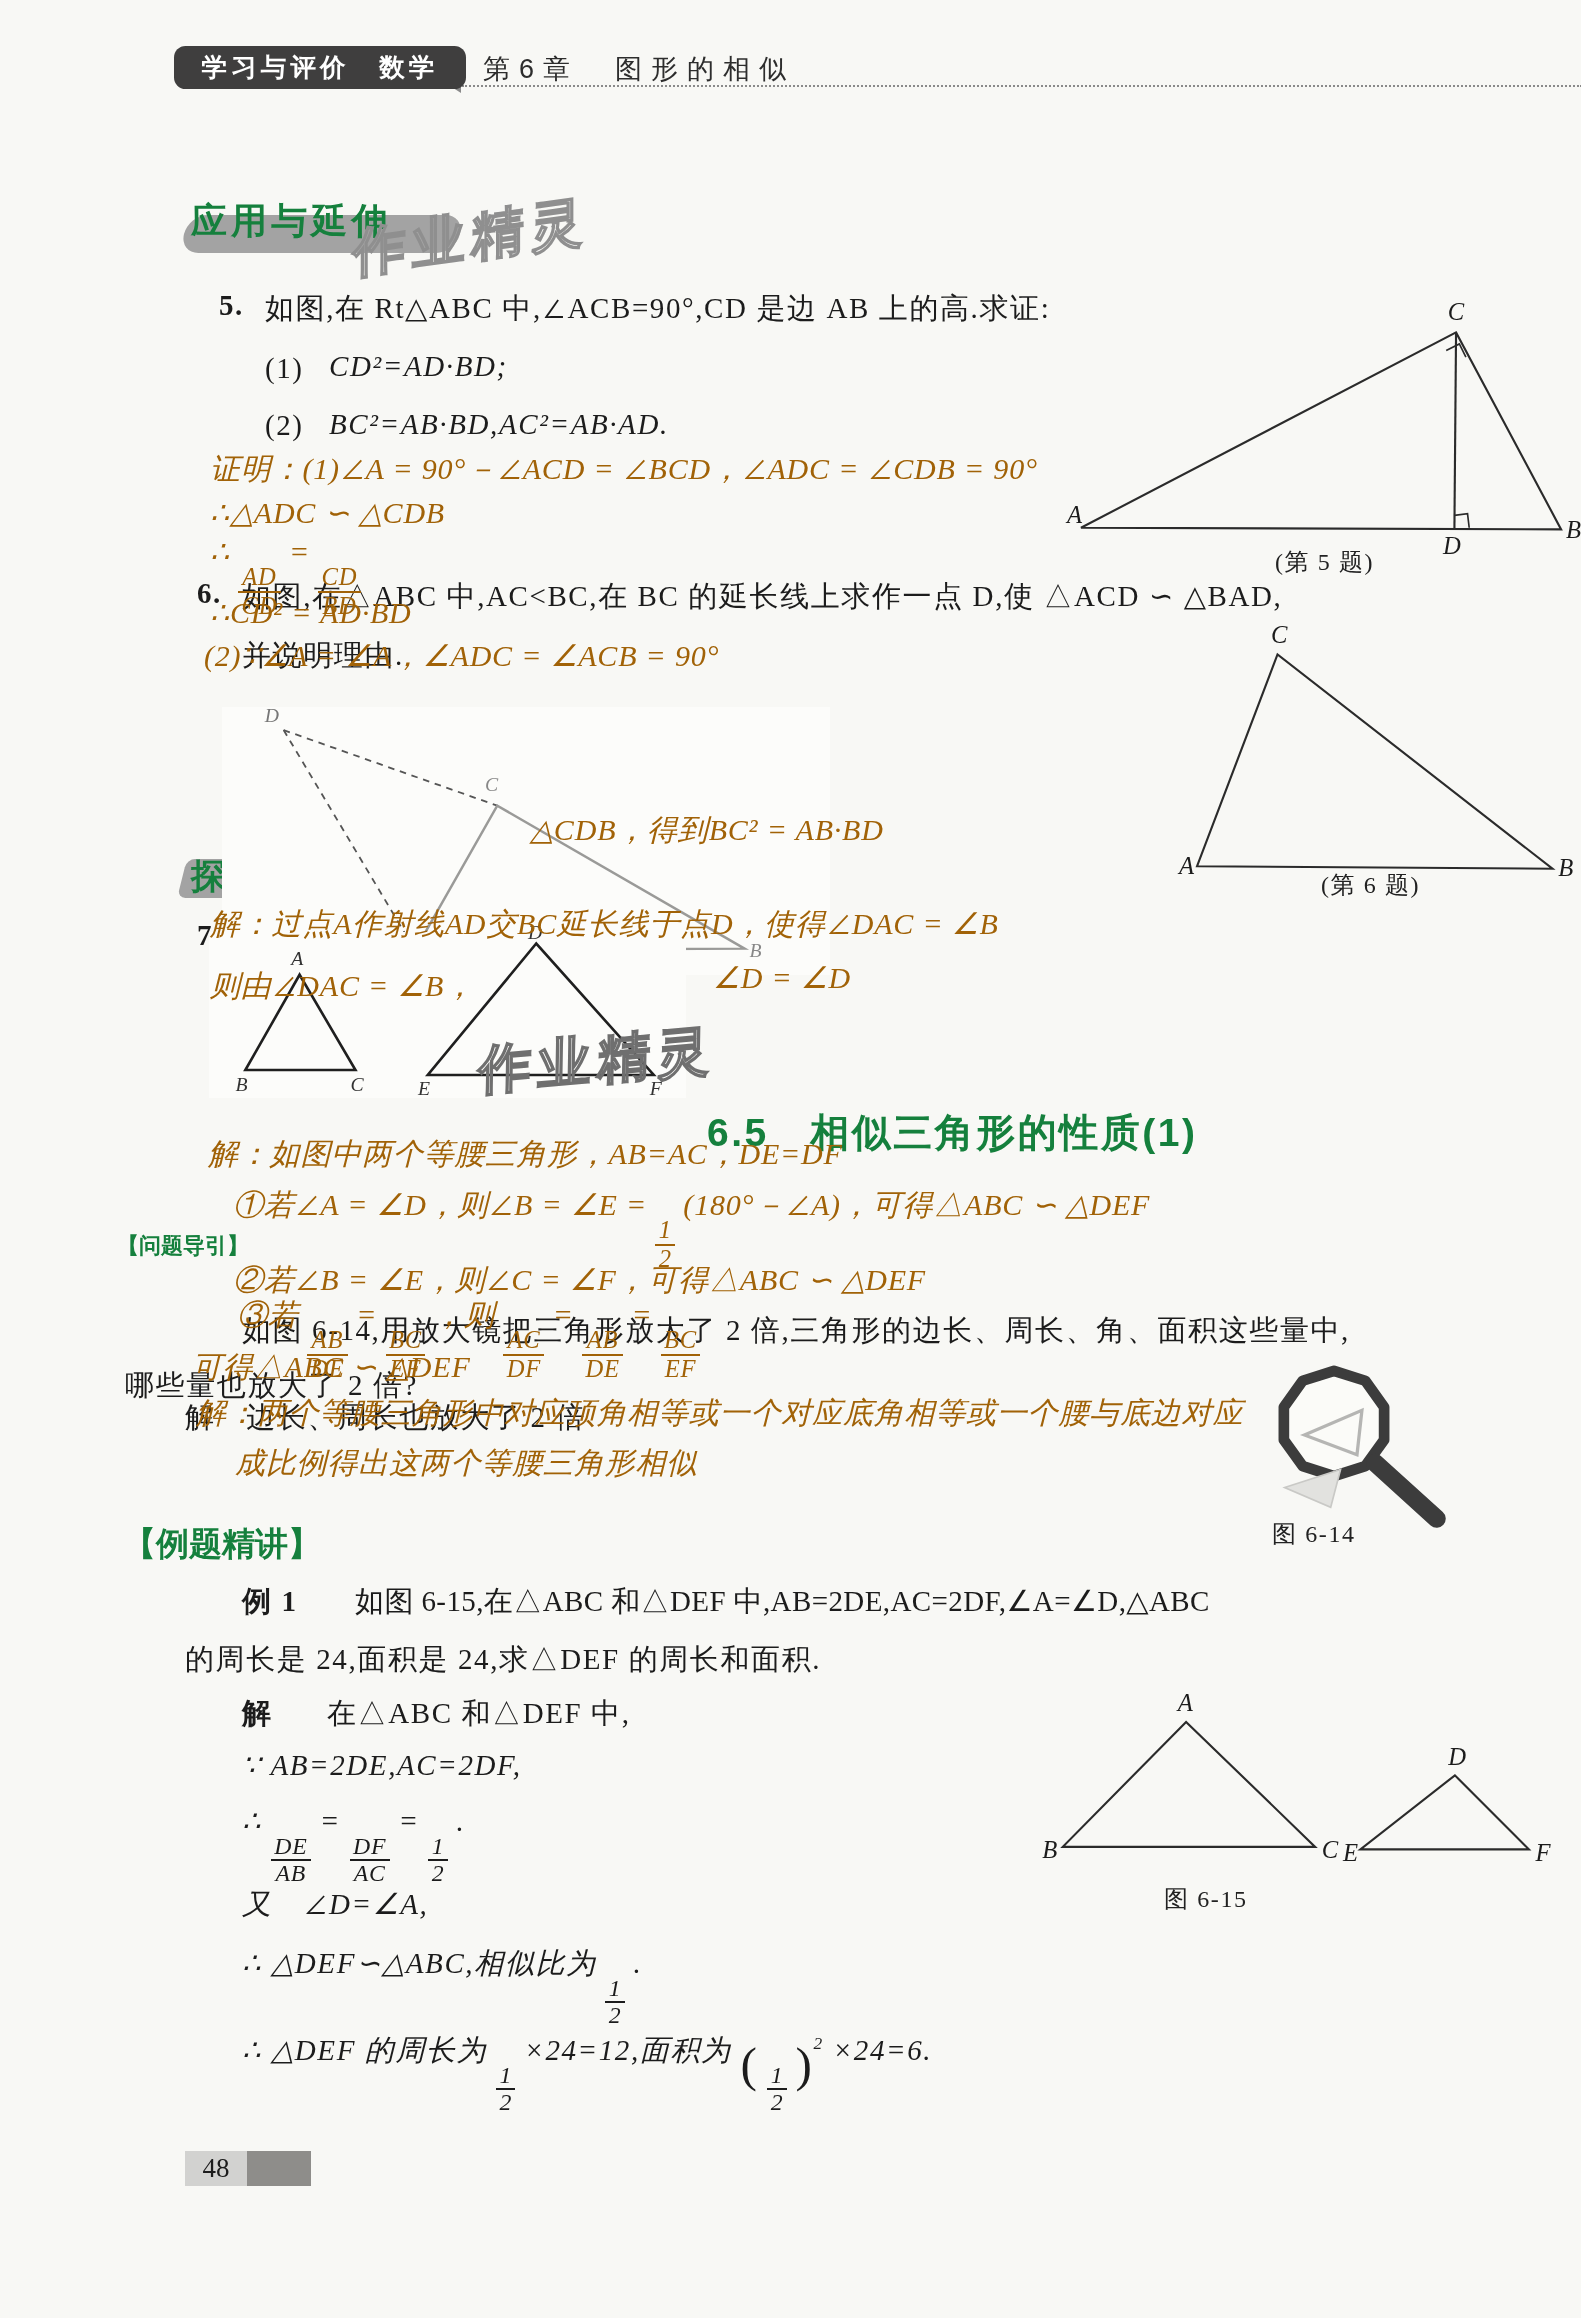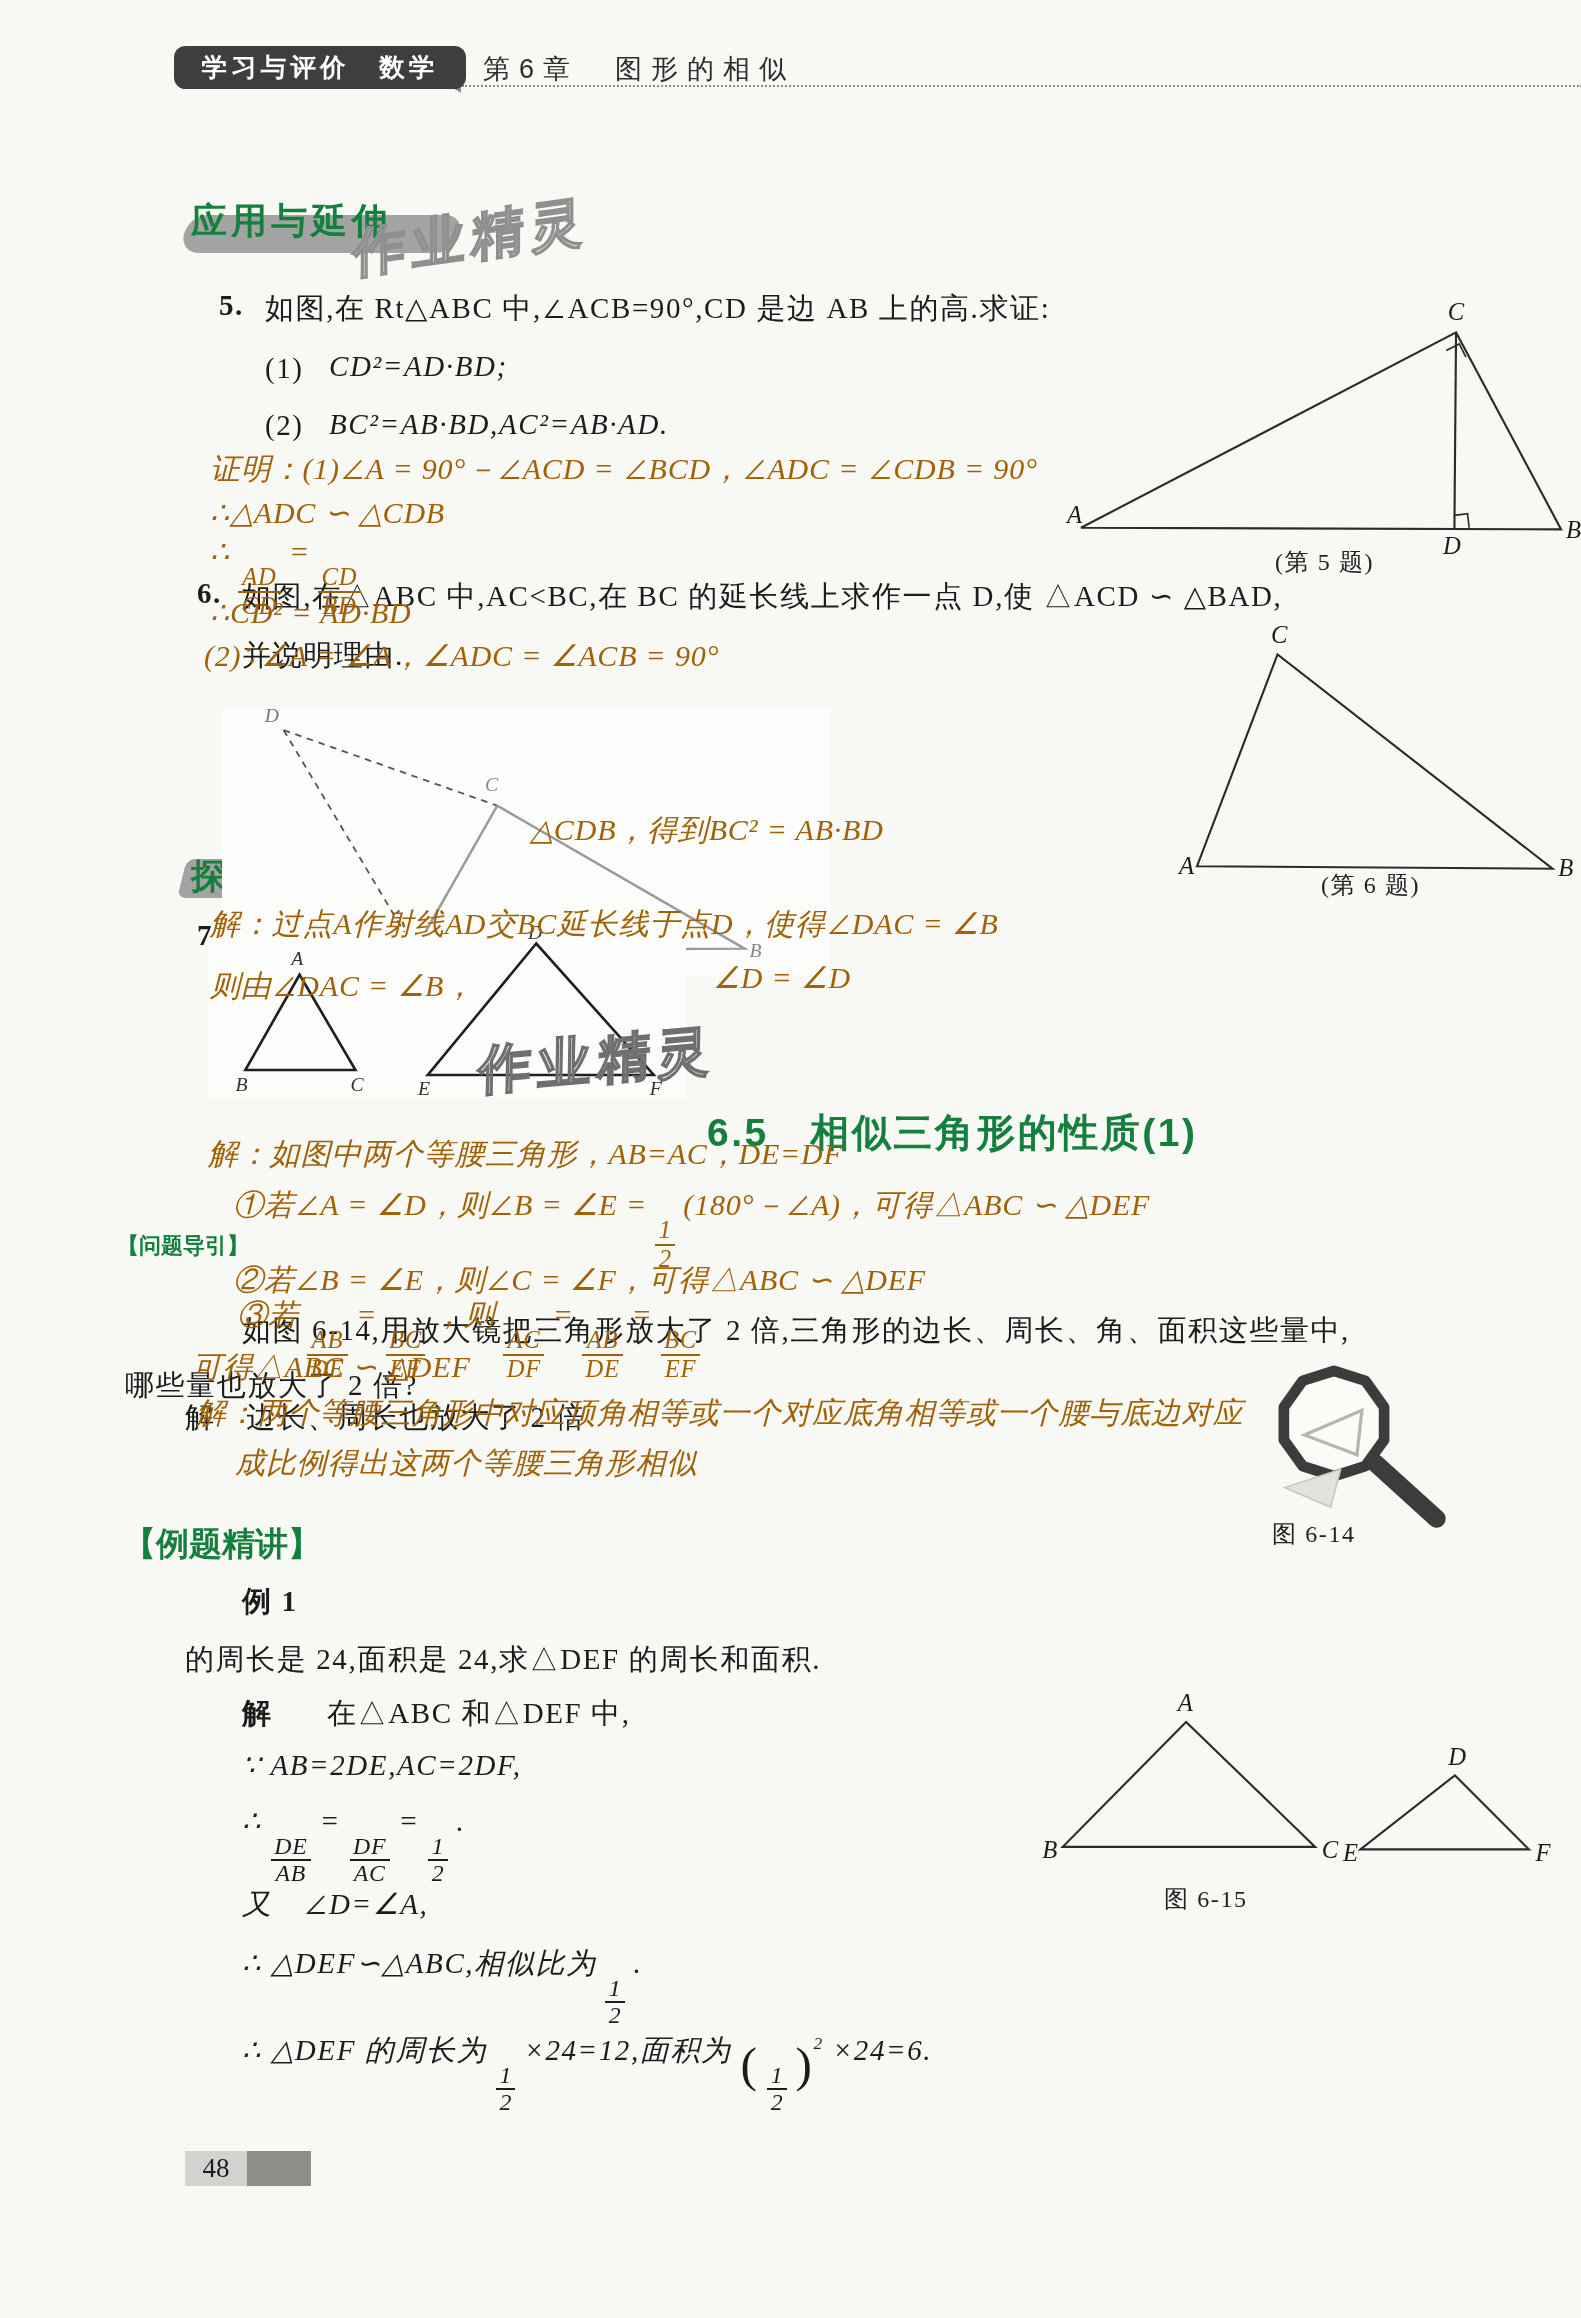--- a/index.html
+++ b/index.html
@@ -190,20 +190,21 @@
     <polygon points="118,40 80,52 57,84 57,124 80,156 118,168 156,156 179,124 179,84 156,52" fill="#fbfbf8" stroke="#3c3c3c" stroke-width="13" stroke-linejoin="round"></polygon>
     <polygon points="82,118 152,88 146,142" fill="none" stroke="#b5b5b3" stroke-width="4"></polygon>
     <line x1="168" y1="152" x2="243" y2="220" stroke="#3c3c3c" stroke-width="22" stroke-linecap="round"></line>
     <polygon points="58,182 126,160 114,206" fill="#e2e2df" stroke="#c9c9c6" stroke-width="2"></polygon>
   </svg>
   <div class="t caption" style="left:1272px;top:1518px;">图 6-14</div>
 
   <div class="t hdr" style="left:123px;top:1522px;font-size:33px;">【例题精讲】</div>
 
   <div class="t print num" style="left:242px;top:1582px;">例 1</div>
+  <div class="t print tight" style="left:355px;top:1582px;">如图 6-15,在△ABC 和△DEF 中,AB=2DE,AC=2DF,∠A=∠D,△ABC</div>
   <div class="t print" style="left:185px;top:1640px;">的周长是 24,面积是 24,求△DEF 的周长和面积.</div>
 
   <div class="t print num" style="left:242px;top:1694px;">解</div>
   <div class="t print" style="left:327px;top:1694px;">在△ABC 和△DEF 中,</div>
   <div class="t print math" style="left:242px;top:1748px;">∵ AB=2DE,AC=2DF,</div>
 
   <div class="t print math" style="left:242px;top:1804px;">
     <span>∴</span>
     <span class="frac">
         <span class="fn">DE</span>

